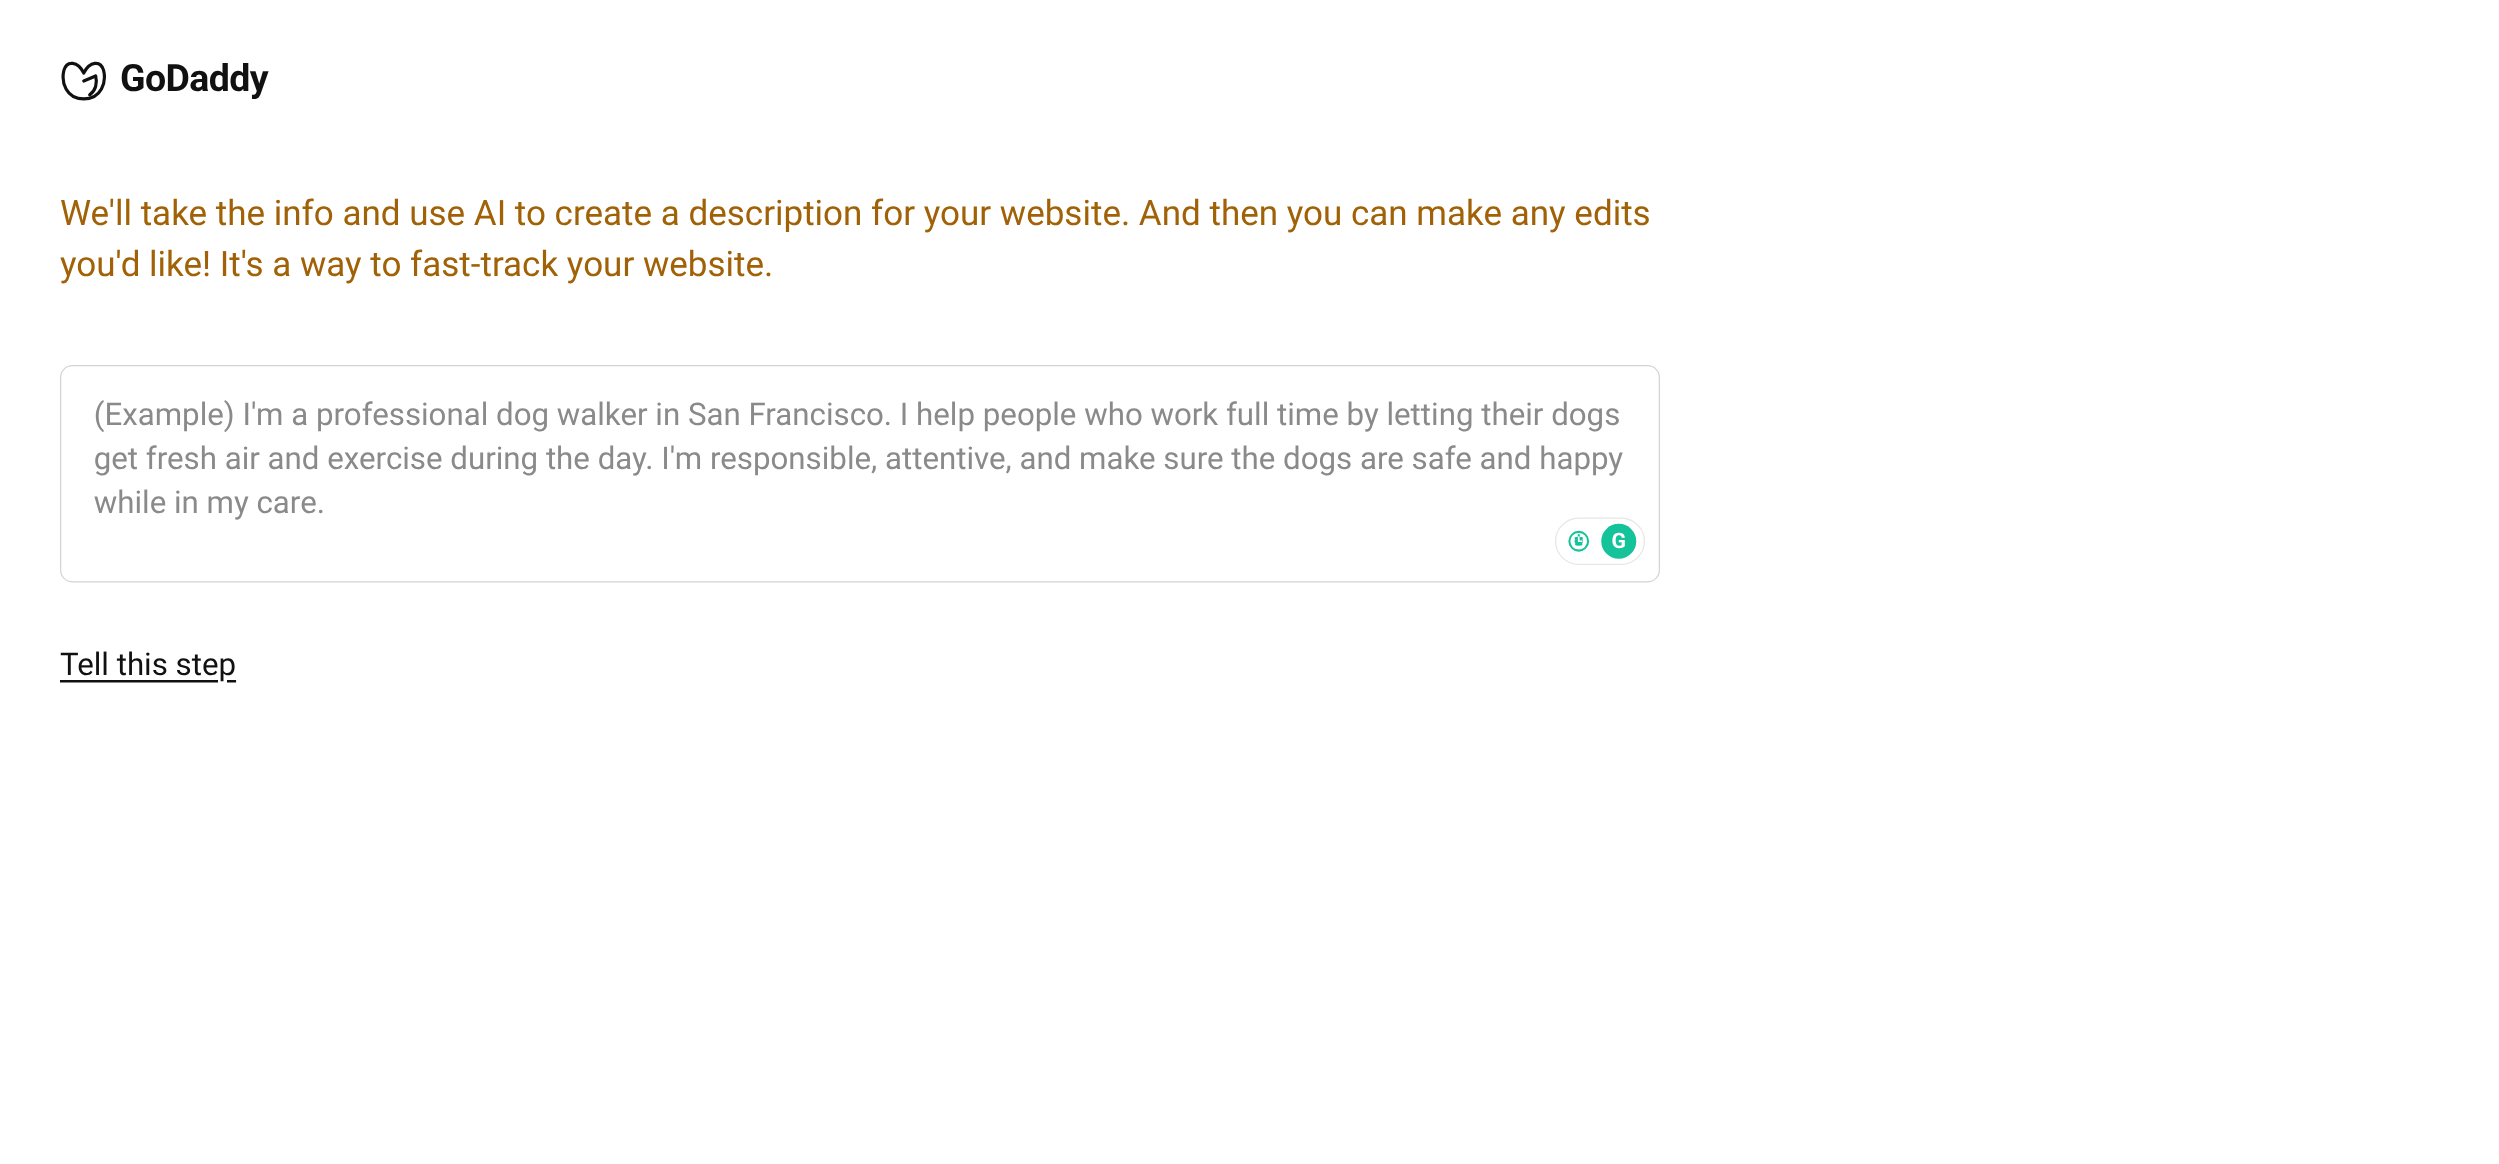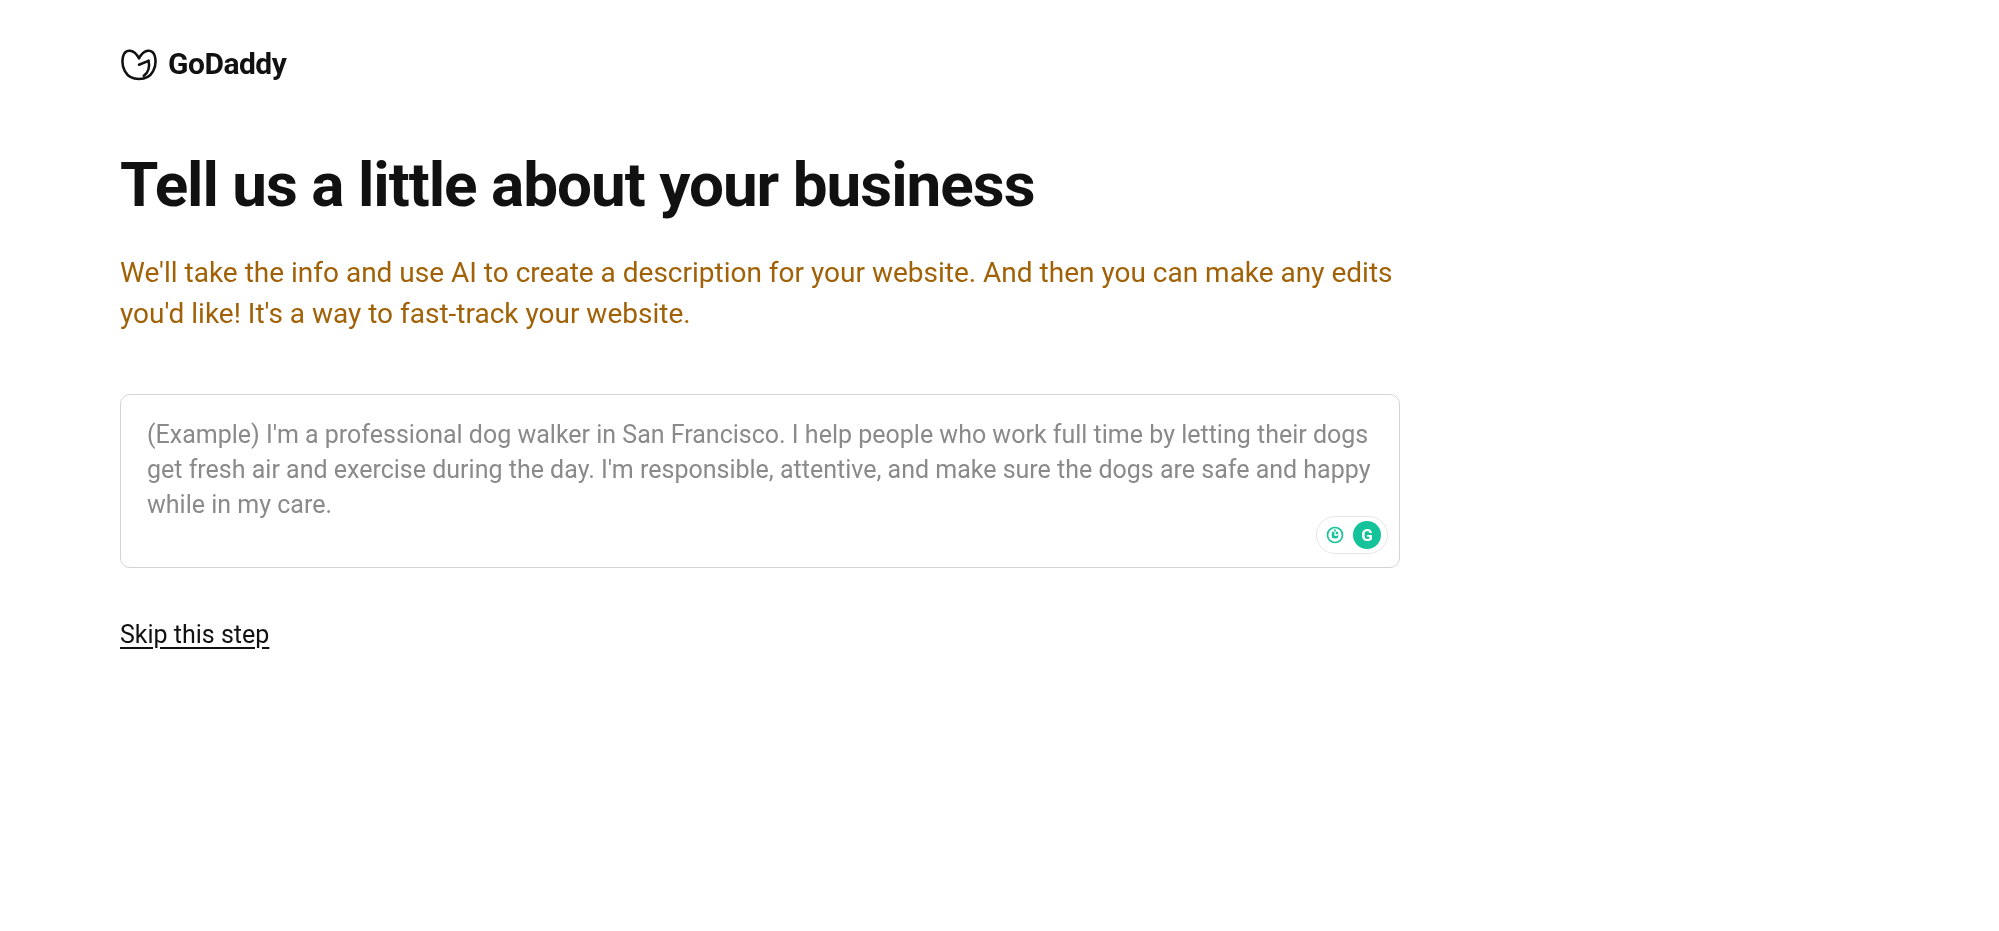--- a/index.html
+++ b/index.html
@@ -8,21 +8,21 @@
       box-sizing: border-box;
     }
     body {
       font-family: -apple-system, BlinkMacSystemFont, "Segoe UI", Roboto, Helvetica, Arial, sans-serif;
       background: #ffffff;
       color: #111111;
       width: 1999px;
       min-height: 931px;
     }
     .container {
-      padding: 46px 120px 0 120px;
+      padding: 46px 120px 0 48px;
     }
     .logo-wrap {
       display: flex;
       align-items: center;
       gap: 10px;
       margin-bottom: 70px;
     }
     .logo-mark svg {
       display: block;
     }
@@ -124,36 +124,35 @@
     <span class="logo-mark">
       <svg width="38" height="34" viewBox="0 0 48 42" fill="none" stroke="#111" stroke-width="3.2" stroke-linecap="round" stroke-linejoin="round">
         <path d="M24 40 C6 40 1 23 4 11 C7 1 18 2 24 14 C30 2 41 1 44 11 C47 23 42 40 24 40 Z"></path>
         <path d="M24 22 L36 17"></path>
         <path d="M36 17 C38 24 36 32 30 36"></path>
       </svg>
     </span>
     <span class="logo-text">GoDaddy</span>
   </div>
 
-  <h1 class="page-title">Tell us a little about your business</h1>
 
   <p class="page-subtitle">We'll take the info and use AI to create a description for your website. And then you can make any edits you'd like! It's a way to fast-track your website.</p>
 
   <div class="textarea-wrap">
     <textarea class="desc-input" placeholder="(Example) I'm a professional dog walker in San Francisco. I help people who work full time by letting their dogs get fresh air and exercise during the day. I'm responsible, attentive, and make sure the dogs are safe and happy while in my care." style=""></textarea>
 
     <div class="extension-badge">
       <span class="ext-icon ext-icon-bulb">
         <svg width="20" height="20" viewBox="0 0 24 24">
           <circle cx="12" cy="12" r="9" fill="none" stroke="#15c39a" stroke-width="2"></circle>
           <path d="M12 6 L12 12 M9 9 L15 9 M9.5 15 L14.5 15" stroke="#15c39a" stroke-width="2" stroke-linecap="round" fill="none"></path>
           <circle cx="12" cy="12" r="4" fill="#15c39a"></circle>
           <path d="M12 8 L12 12 L15 12" stroke="#fff" stroke-width="1.6" fill="none" stroke-linecap="round"></path>
         </svg>
       </span>
       <span class="ext-icon-g">G</span>
     </div>
   </div>
 
 
-  <a class="skip-link">Skip this step</a>
+  <a class="skip-link">Tell this step</a>
 
 </div>
 
 </body></html>

